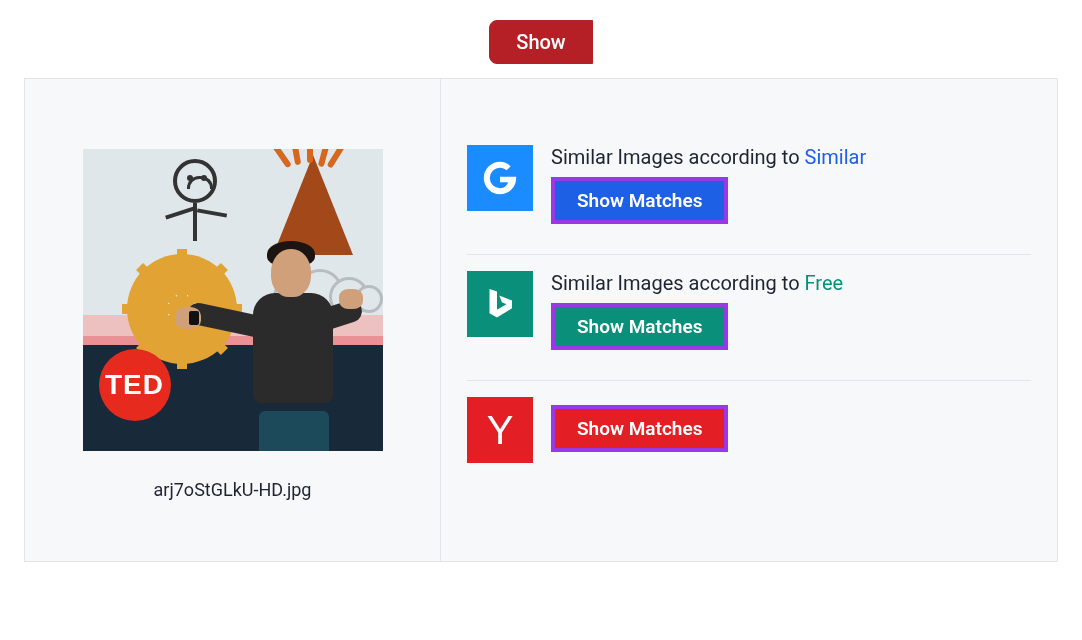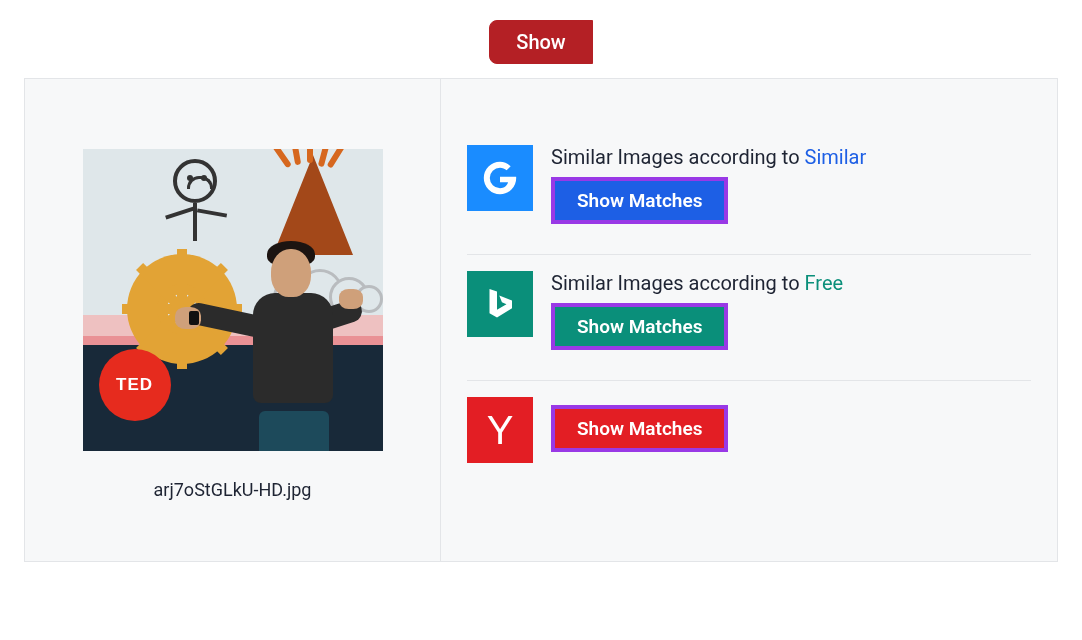--- a/index.html
+++ b/index.html
@@ -123,21 +123,21 @@
   .speaker .torso{position:absolute;left:44px;top:82px;width:80px;height:110px;background:#2b2b2b;border-radius:22px 22px 8px 8px;}
   .speaker .armL{position:absolute;left:-22px;top:98px;width:80px;height:22px;background:#2b2b2b;border-radius:12px;transform:rotate(12deg);}
   .speaker .handL{position:absolute;left:-34px;top:96px;width:26px;height:22px;background:#cfa07a;border-radius:40%;}
   .speaker .armR{position:absolute;right:-4px;top:96px;width:66px;height:22px;background:#2b2b2b;border-radius:12px;transform:rotate(-18deg);}
   .speaker .handR{position:absolute;right:-4px;top:78px;width:24px;height:20px;background:#cfa07a;border-radius:40%;}
   .speaker .mic{position:absolute;left:-20px;top:100px;width:10px;height:14px;background:#111;border-radius:2px;}
   .speaker .pants{position:absolute;left:50px;bottom:0;width:70px;height:40px;background:#1d4a5b;border-radius:6px 6px 0 0;}
   .ted {
     position:absolute; left:16px; bottom:30px; width:72px; height:72px; border-radius:50%;
     background:#e62b1e; display:flex; align-items:center; justify-content:center;
-    color:#fff; font-weight:800; font-size:17px; letter-spacing:1px;
+    color:#fff; font-weight:800; font-size:28px; letter-spacing:1px;
     font-family:Arial,Helvetica,sans-serif;
   }
   .filename {
     margin-top: 28px;
     font-size: 18px;
     color: #1e2433;
   }
   .right {
     flex: 1;
     padding: 60px 26px 20px 26px;

